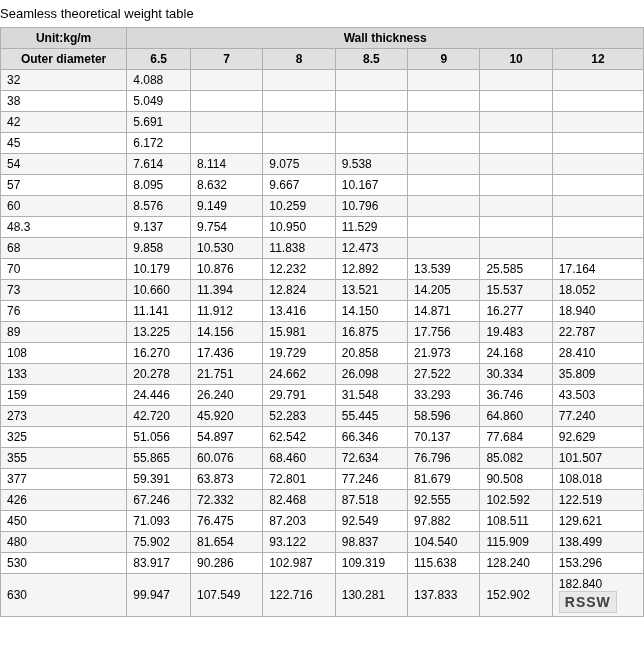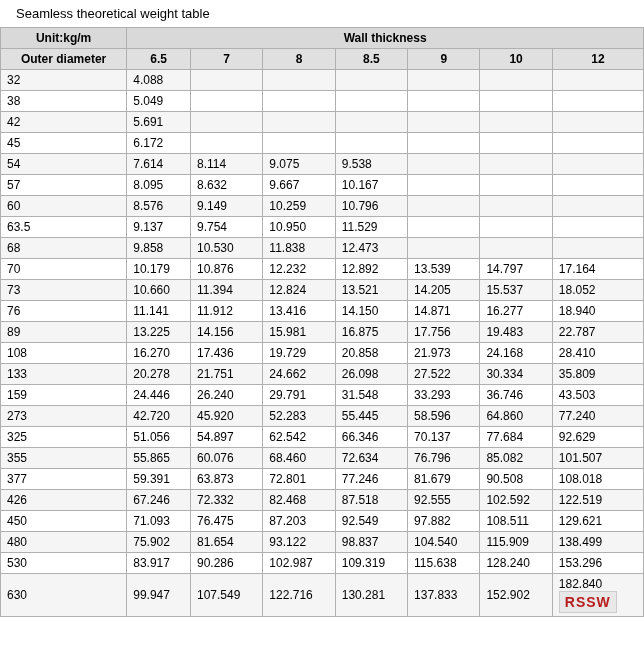--- a/index.html
+++ b/index.html
@@ -3,21 +3,21 @@
   <meta charset="utf-8">
   <style>
     * { margin: 0; padding: 0; box-sizing: border-box; }
     body {
       font-family: Arial, sans-serif;
       font-size: 12px;
       background: #fff;
       width: 644px;
     }
     .page-title {
-      padding: 6px 16px;
+      padding: 6px 0;
       font-size: 13px;
       font-weight: normal;
       background: #fff;
     }
     table {
       width: 100%;
       border-collapse: collapse;
     }
     th, td {
       border: 1px solid #b0b0b0;
@@ -44,21 +44,21 @@
     tbody tr:nth-child(even) {
       background: #fff;
     }
     .rssw-logo {
       display: inline-block;
       background: #e8e8e8;
       border: 1px solid #ccc;
       padding: 2px 5px;
       font-weight: bold;
       font-size: 14px;
-      color: #b91c1c;
+      color: #404040;
       letter-spacing: 1px;
     }
   </style>
 </head>
 <body>
 
 <div class="page-title">
   <span>Seamless theoretical weight table</span>
 </div>
 
@@ -144,21 +144,21 @@
         <td>60</td>
         <td>8.576</td>
         <td>9.149</td>
         <td>10.259</td>
         <td>10.796</td>
         <td></td>
         <td></td>
         <td></td>
       </tr>
       <tr>
-        <td>63.5</td>
+        <td>48.3</td>
         <td>9.137</td>
         <td>9.754</td>
         <td>10.950</td>
         <td>11.529</td>
         <td></td>
         <td></td>
         <td></td>
       </tr>
       <tr>
         <td>68</td>
@@ -170,21 +170,21 @@
         <td></td>
         <td></td>
       </tr>
       <tr>
         <td>70</td>
         <td>10.179</td>
         <td>10.876</td>
         <td>12.232</td>
         <td>12.892</td>
         <td>13.539</td>
-        <td>14.797</td>
+        <td>25.585</td>
         <td>17.164</td>
       </tr>
       <tr>
         <td>73</td>
         <td>10.660</td>
         <td>11.394</td>
         <td>12.824</td>
         <td>13.521</td>
         <td>14.205</td>
         <td>15.537</td>

